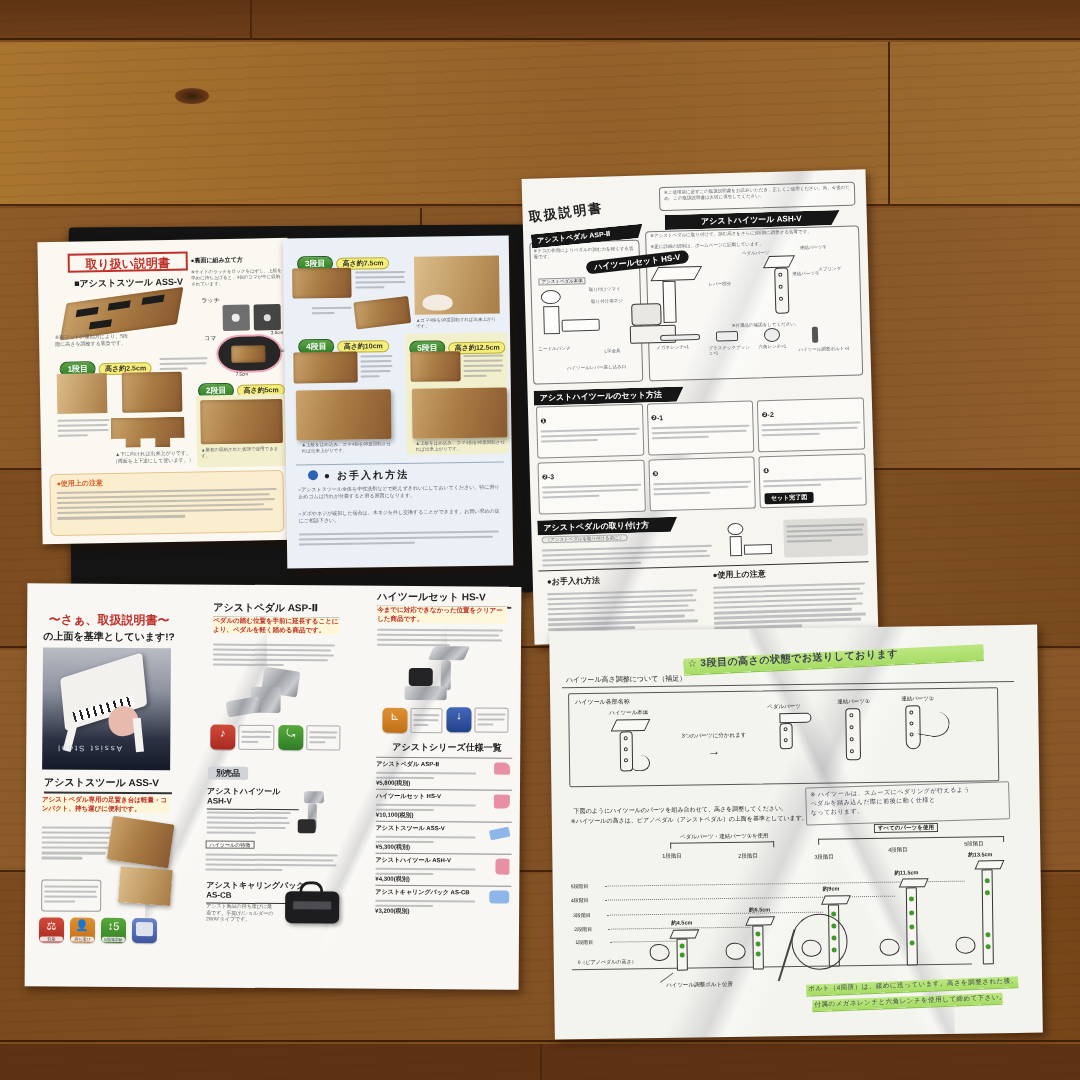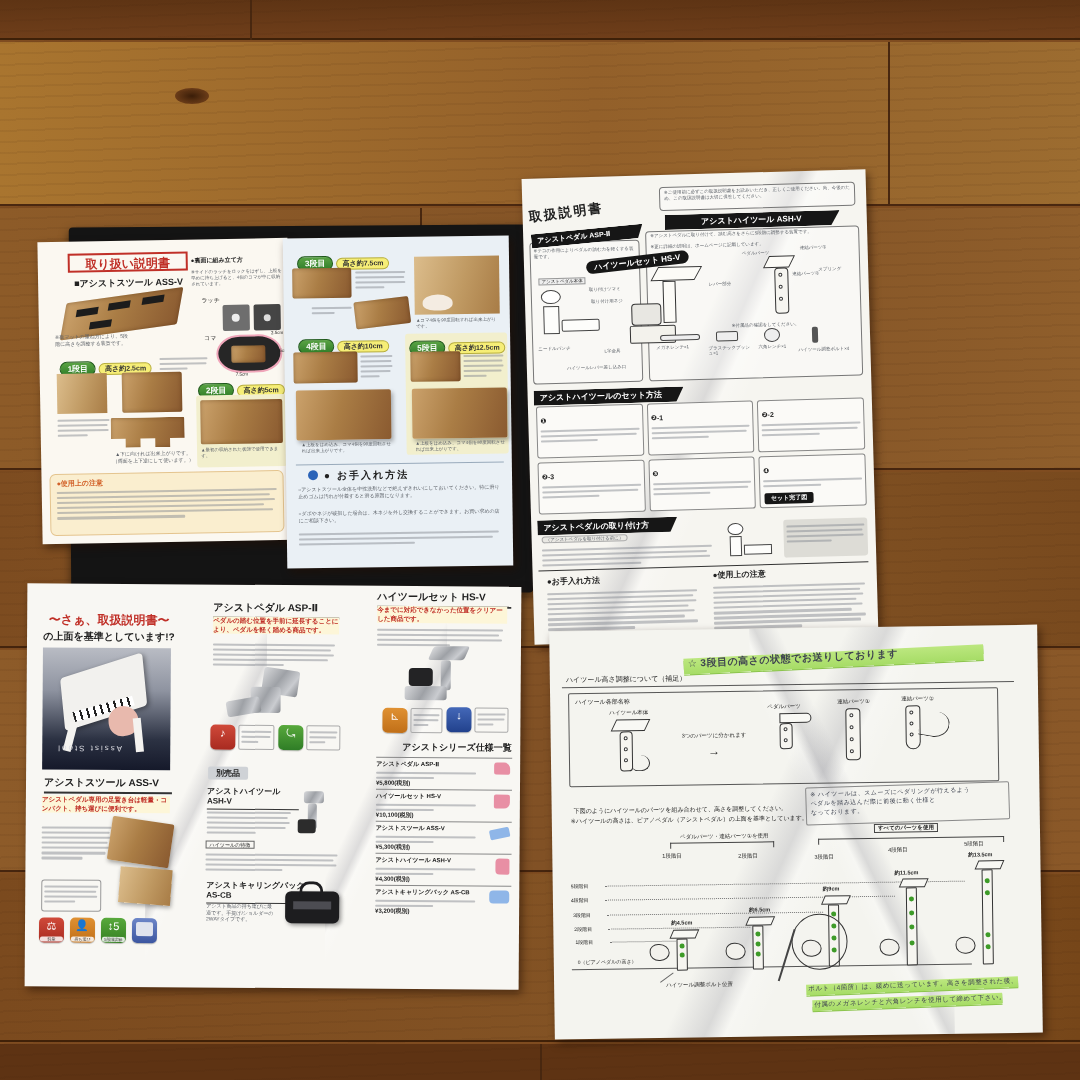--- a/index.html
+++ b/index.html
@@ -457,21 +457,21 @@
   <div class="abs ibadge" style="left:420px;top:121px;background:linear-gradient(#4468b8,#21418c);">
       <div class="iglyph">↓</div>
     </div>
   <div class="abs" style="left:448px;top:121px;width:34px;height:25px;border:1px solid #aaa;border-radius:2px;padding:2px;">
       <div class="f4 gray">
         <div class="tl" style="width: 100%;"></div>
         <div class="tl" style="width: 97%;"></div>
         <div class="tl" style="width: 58%;"></div>
       </div>
     </div>
-  <div class="abs f9 b" style="left:376px;top:155px;width:130px;">アシストシリーズ仕様一覧</div>
+  <div class="abs f9 b" style="left:366px;top:155px;width:130px;">アシストシリーズ仕様一覧</div>
   <div class="abs" style="left:350px;top:171px;width:136px;height:30px;border-top:1px solid #888;">
     <div class="f6 b" style="padding-top:2px;">アシストペダル ASP-Ⅱ</div>
     <div class="f4 gray" style="width:100px;">
         <div class="tl" style="width: 100%;"></div>
         <div class="tl" style="width: 58%;"></div>
       </div>
     <div class="f6 b">¥5,800(税別)</div>
     <div class="abs" style="right:2px;top:4px;width:16px;height:12px;background:#e88fa4;border-radius:3px 6px 2px 2px;"></div>
   </div>
   <div class="abs" style="left:350px;top:203px;width:136px;height:30px;border-top:1px solid #888;">

